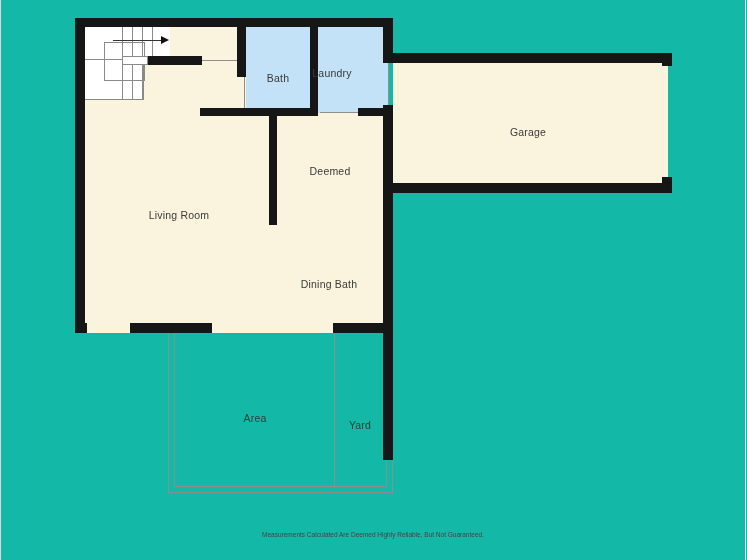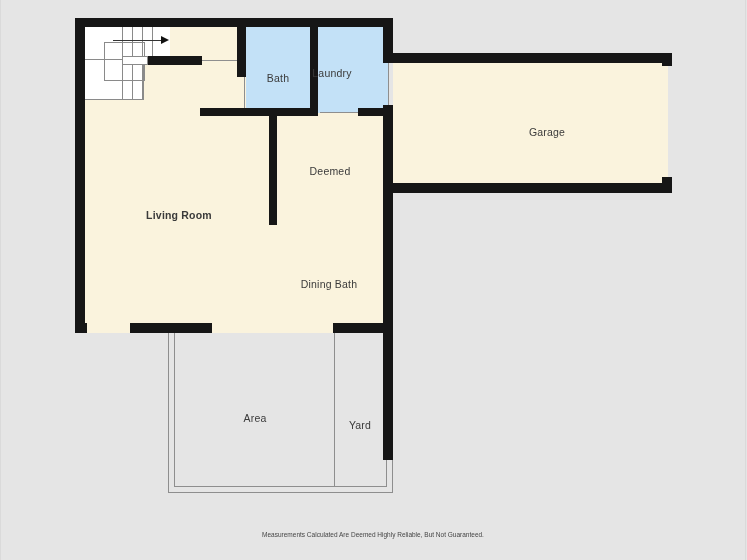--- a/index.html
+++ b/index.html
@@ -1,19 +1,19 @@
 <!DOCTYPE html>
 <html><head>
 <meta charset="utf-8">
 <style>
   html,body{margin:0;padding:0;background:#ffffff;}
   #canvas{
     position:relative;
     width:747px;height:560px;
-    background:#e5e5e5;
+    background:#14b8a6;
     overflow:hidden;
     font-family:"Liberation Sans", sans-serif;
   }
   .wall{position:absolute;background:#161616;}
   .thin{position:absolute;background:#8e8e8e;}
   .fill-cream{position:absolute;background:#faf3dd;}
   .fill-blue{position:absolute;background:#c3e1f7;}
   .fill-white{position:absolute;background:#ffffff;}
   .room-label{
     position:absolute;
@@ -115,22 +115,22 @@
   <div class="thin" style="left:168px;top:333px;width:1px;height:160px;"></div>
   <div class="thin" style="left:174px;top:333px;width:1px;height:154px;"></div>
   <div class="thin" style="left:168px;top:492px;width:225px;height:1px;"></div>
   <div class="thin" style="left:174px;top:486px;width:213px;height:1px;"></div>
   <div class="thin" style="left:392px;top:460px;width:1px;height:33px;"></div>
   <div class="thin" style="left:386px;top:460px;width:1px;height:27px;"></div>
   <div class="thin" style="left:334px;top:333px;width:1px;height:153px;"></div>
 
   <div class="room-label" style="left:278px;top:78px;">Bath</div>
   <div class="room-label" style="left:332px;top:73px;">Laundry</div>
-  <div class="room-label" style="left:528px;top:132px;margin-left:19px;">Garage</div>
+  <div class="room-label" style="left:528px;top:132px;">Garage</div>
   <div class="room-label" style="left:330px;top:171px;">Deemed</div>
-  <div class="room-label" style="left:179px;top:215px;font-weight:bold;">Living Room</div>
+  <div class="room-label" style="left:179px;top:215px;">Living Room</div>
   <div class="room-label" style="left:329px;top:284px;">Dining Bath</div>
   <div class="room-label" style="left:255px;top:418px;">Area</div>
   <div class="room-label" style="left:360px;top:408px;margin-top:17px;">Yard</div>
 
   <div class="disclaimer">Measurements Calculated Are Deemed Highly Reliable, But Not Guaranteed.</div>
 
 </div>
 
 </body></html>

